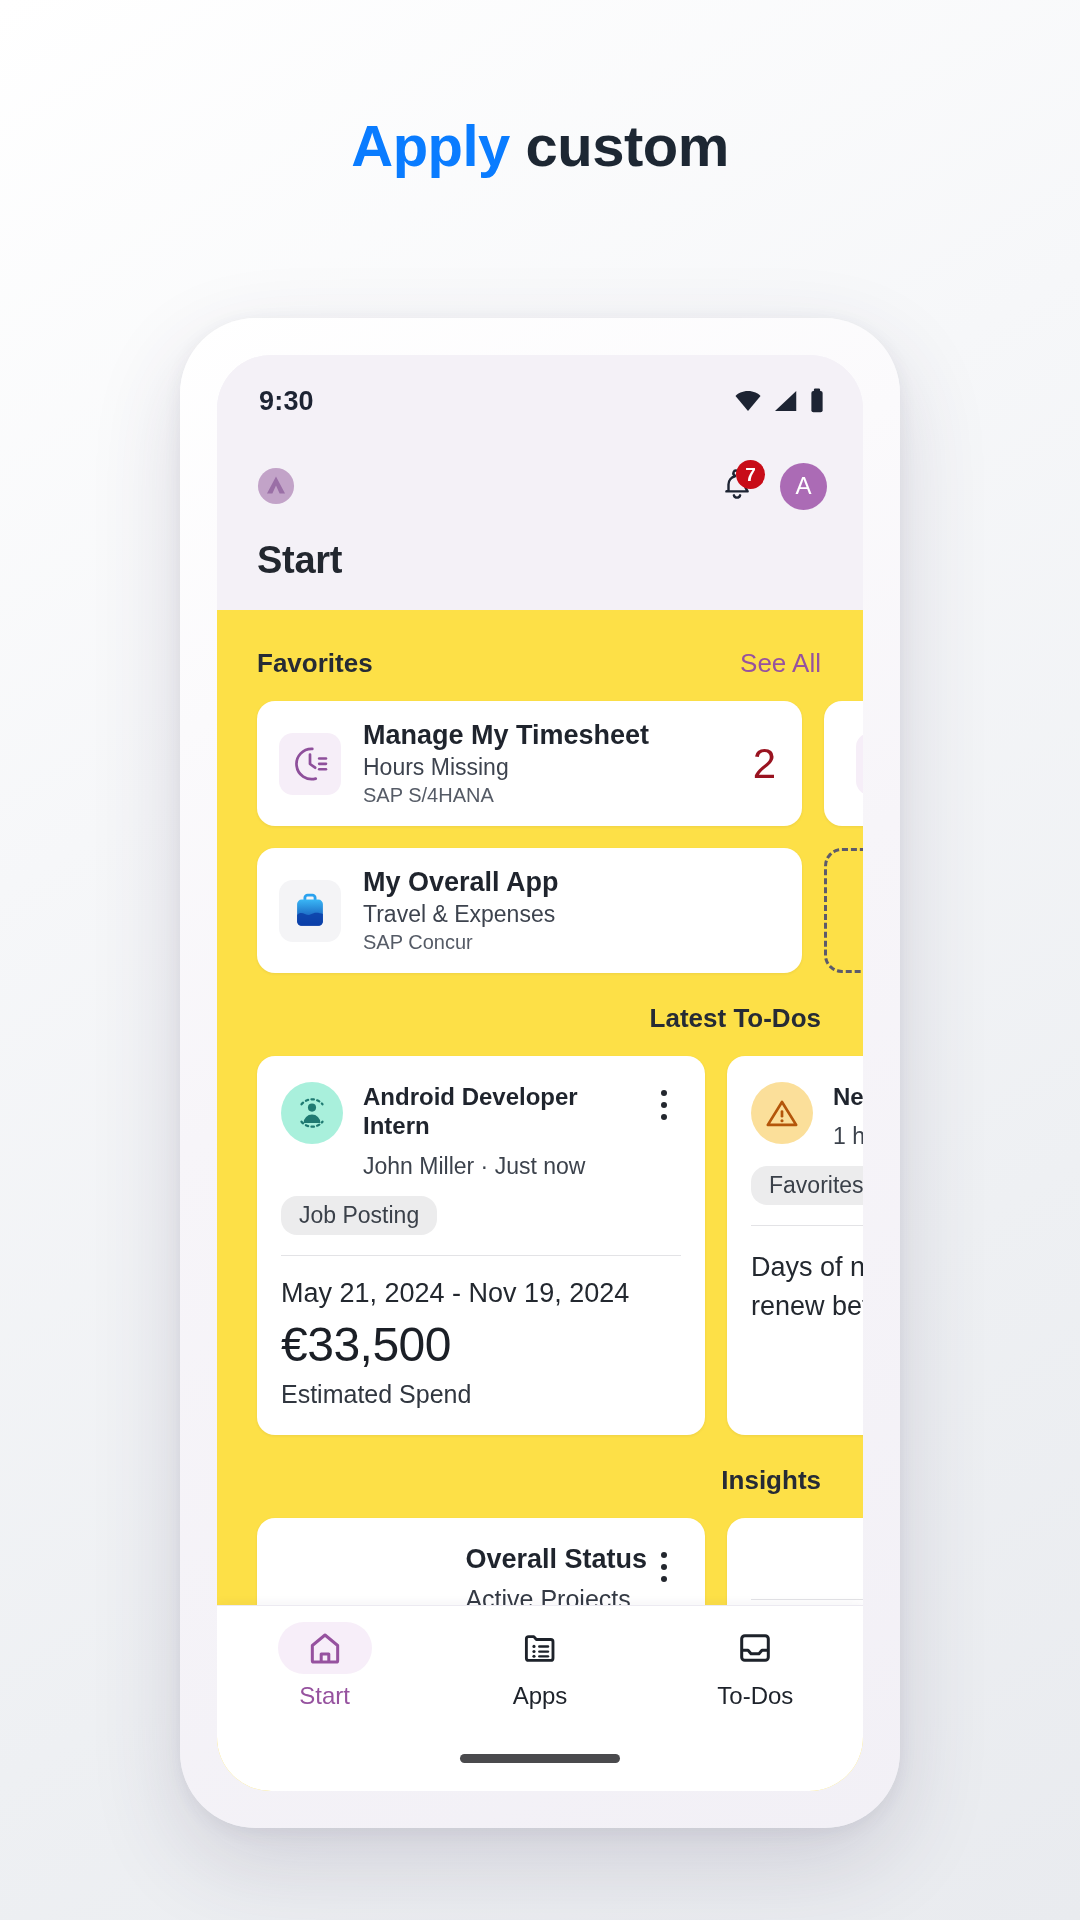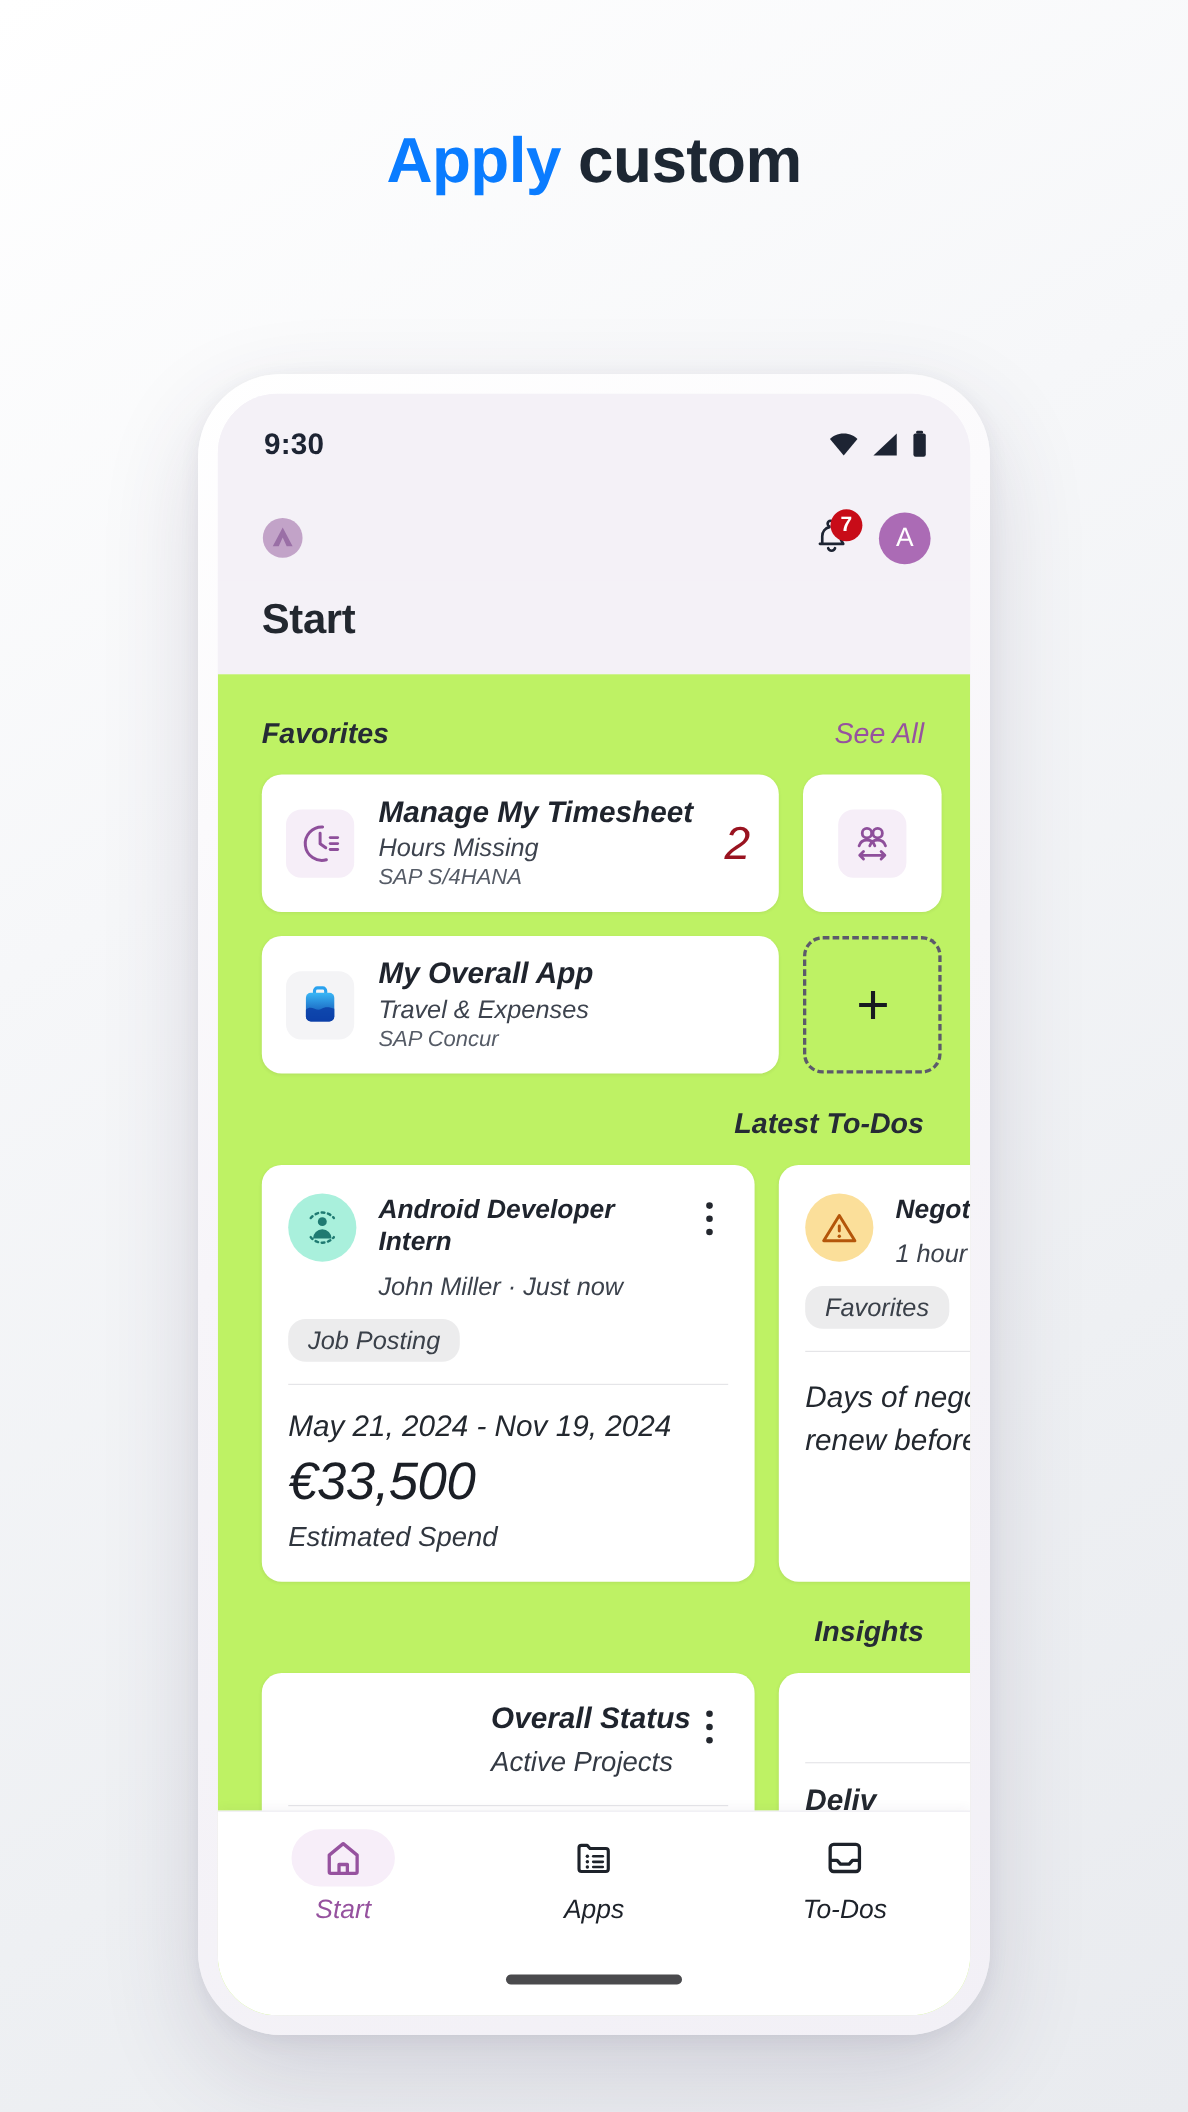--- a/index.html
+++ b/index.html
@@ -15,26 +15,26 @@
     position:absolute; top:112px; left:0; width:1080px;
     text-align:center; line-height:1.18;
     font-size:58px; font-weight:700; color:#1d2733;
     letter-spacing:-0.5px;
   }
   .headline .accent{ color:#0a7cff; }
   .headline .l2{ display:block; }
 
   
   .phone-shell{
-    position:absolute; left:180px; top:340px;
+    position:absolute; left:180px; top:318px;
     width:720px; height:1510px;
     border-radius:76px;
     background:linear-gradient(155deg,#ffffff 0%,#f7f5f9 45%,#f2f0f6 100%);
     box-shadow: 0 34px 90px rgba(60,50,90,.16), 0 4px 18px rgba(60,50,90,.07);
-    padding:18px;
+    padding:37px;
   }
   .phone-screen{
     width:100%; height:100%;
     border-radius:54px;
     overflow:hidden; position:relative;
     background:#f4f1f7;
     display:flex; flex-direction:column;
   }
 
   
@@ -72,35 +72,35 @@
 
   
   .page-title-bar{
     background:#f4f1f7; padding:14px 40px 28px 40px;
     flex:0 0 auto;
   }
   .page-title{ font-size:38px; font-weight:700; color:#22272f; letter-spacing:-.3px; }
 
   
   .content{
-    flex:1 1 auto; background:#bef264; overflow:hidden; position:relative;font-style:italic;
+    flex:1 1 auto; background:#fde047; overflow:hidden; position:relative;
   }
 
   .section-head{
     display:flex; align-items:center; justify-content:space-between;
     padding:38px 42px 22px 40px;
   }
   .section-head.tight{ padding-top:30px;justify-content:flex-end; }
   .section-title{ font-size:26px; font-weight:600; color:#262b35; }
   .see-all{ font-size:26px; color:#96529f; font-weight:400; }
 
   
   .fav-row{ display:flex; gap:22px; padding:0 0 0 40px; }
   .fav-card{
-    flex:0 0 auto; width:470px; height:125px;
+    flex:0 0 auto; width:545px; height:125px;
     background:#fff; border-radius:18px;
     display:flex; align-items:center; padding:0 26px 0 22px;
     box-shadow:0 1px 3px rgba(40,30,60,.07);
   }
   .fav-card.small{ width:126px; justify-content:center; padding:0; }
   .fav-icon{
     width:62px; height:62px; border-radius:14px; background:#f6eef8;
     display:flex; align-items:center; justify-content:center; flex:0 0 62px;
   }
   .fav-icon.plain{ background:#f4f4f6; }

